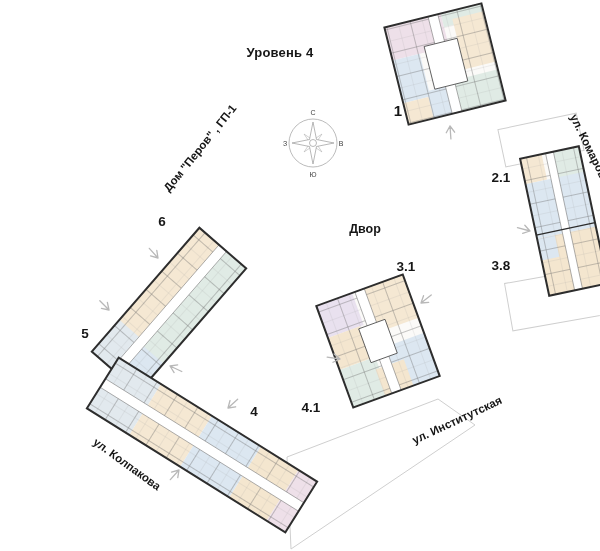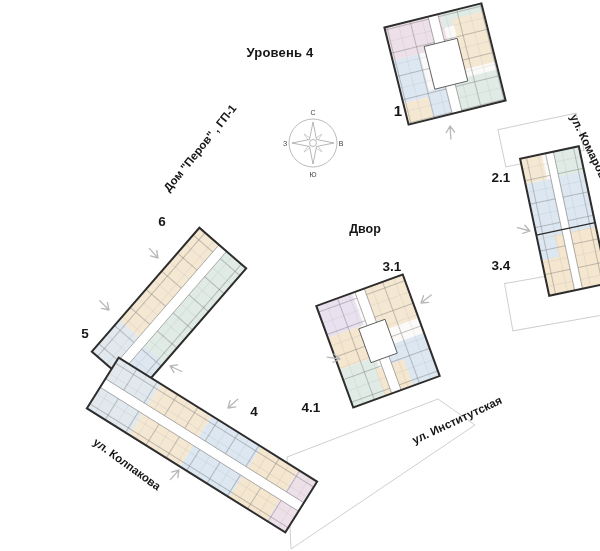--- a/index.html
+++ b/index.html
@@ -157,20 +157,20 @@
 <div class="lbl rot proj-lbl" style="left:156px;top:148px;transform:translate(-50%,-50%) rotate(-51deg);">Дом "Перов" , ГП-1</div>
 
 <div class="lbl dvor-lbl" style="left:321px;top:229px;">Двор</div>
 
 <div class="lbl rot street-lbl" style="left:546px;top:149px;transform:translate(-50%,-50%) rotate(64deg);">ул. Комарова</div>
 <div class="lbl rot street-lbl" style="left:413px;top:420px;transform:translate(-50%,-50%) rotate(-25deg);">ул. Институтская</div>
 <div class="lbl rot street-lbl" style="left:83px;top:464px;transform:translate(-50%,-50%) rotate(36deg);">ул. Колпакова</div>
 
 <div class="lbl bnum bnum-big" style="left:354px;top:110px;">1</div>
 <div class="lbl bnum" style="left:457px;top:177px;text-align:right;">2.1</div>
-<div class="lbl bnum" style="left:457px;top:265px;">3.4</div>
-<div class="lbl bnum" style="left:348px;top:266px;">3.1</div>
+<div class="lbl bnum" style="left:457px;top:265px;">3.8</div>
+<div class="lbl bnum" style="left:362px;top:266px;">3.1</div>
 <div class="lbl bnum" style="left:267px;top:407px;">4.1</div>
 <div class="lbl bnum" style="left:210px;top:411px;">4</div>
 <div class="lbl bnum" style="left:41px;top:333px;">5</div>
 <div class="lbl bnum" style="left:118px;top:221px;">6</div>
 
 </div>
 
 </body></html>

